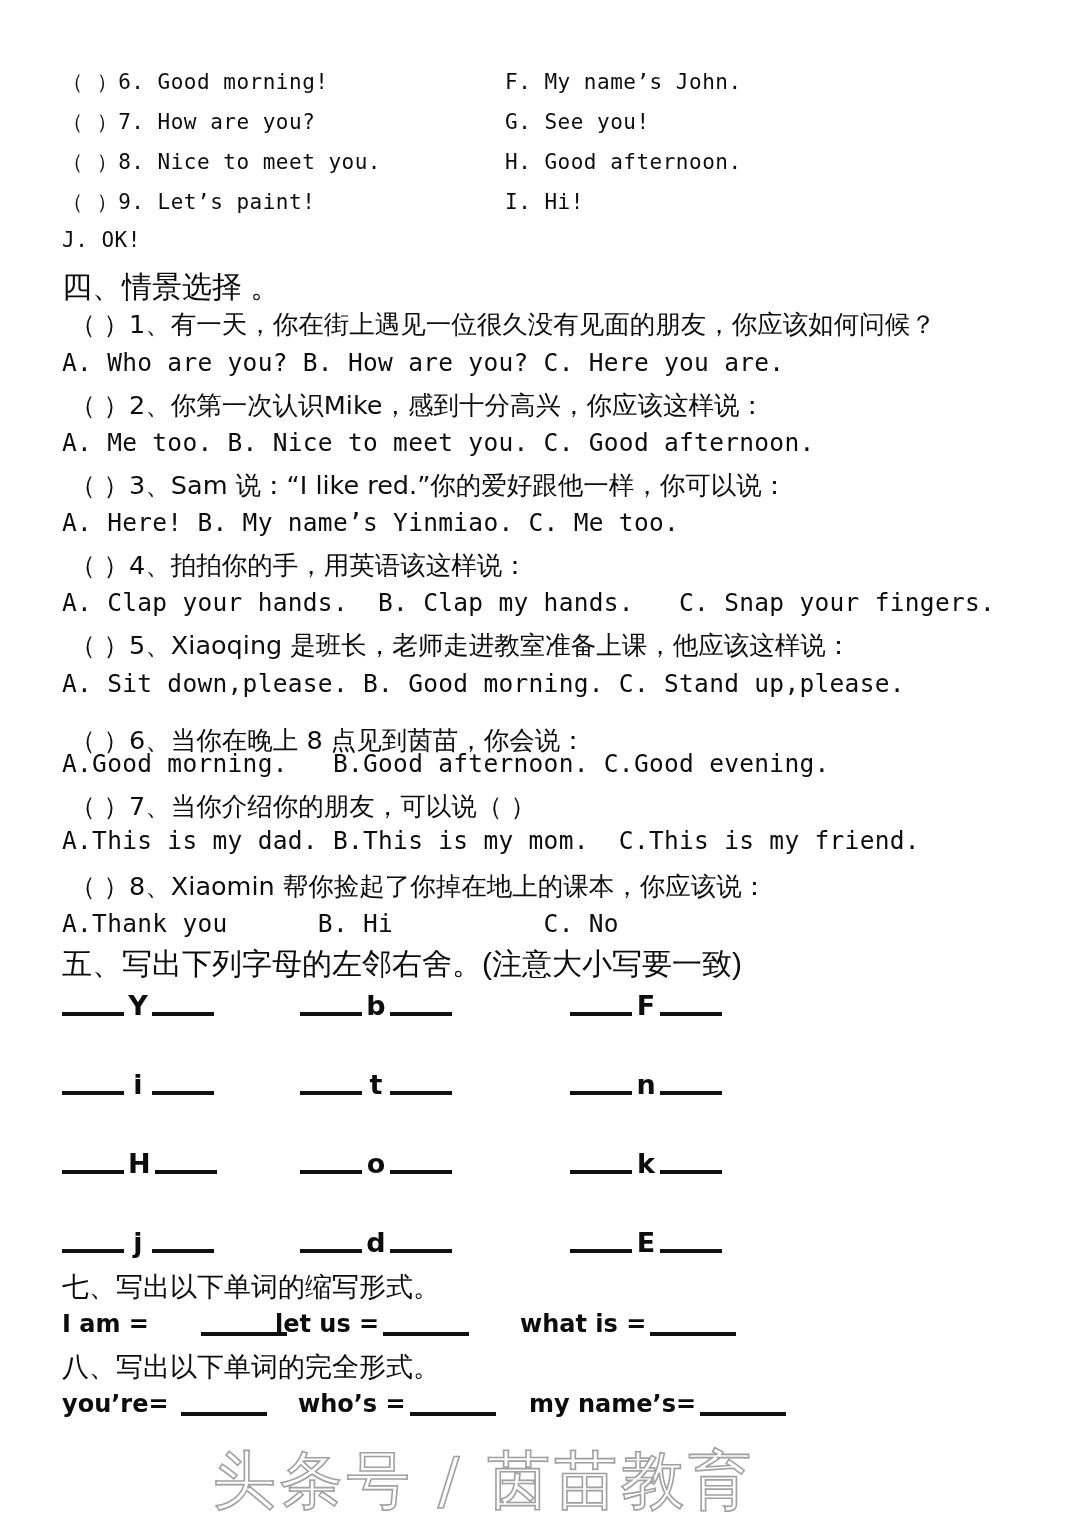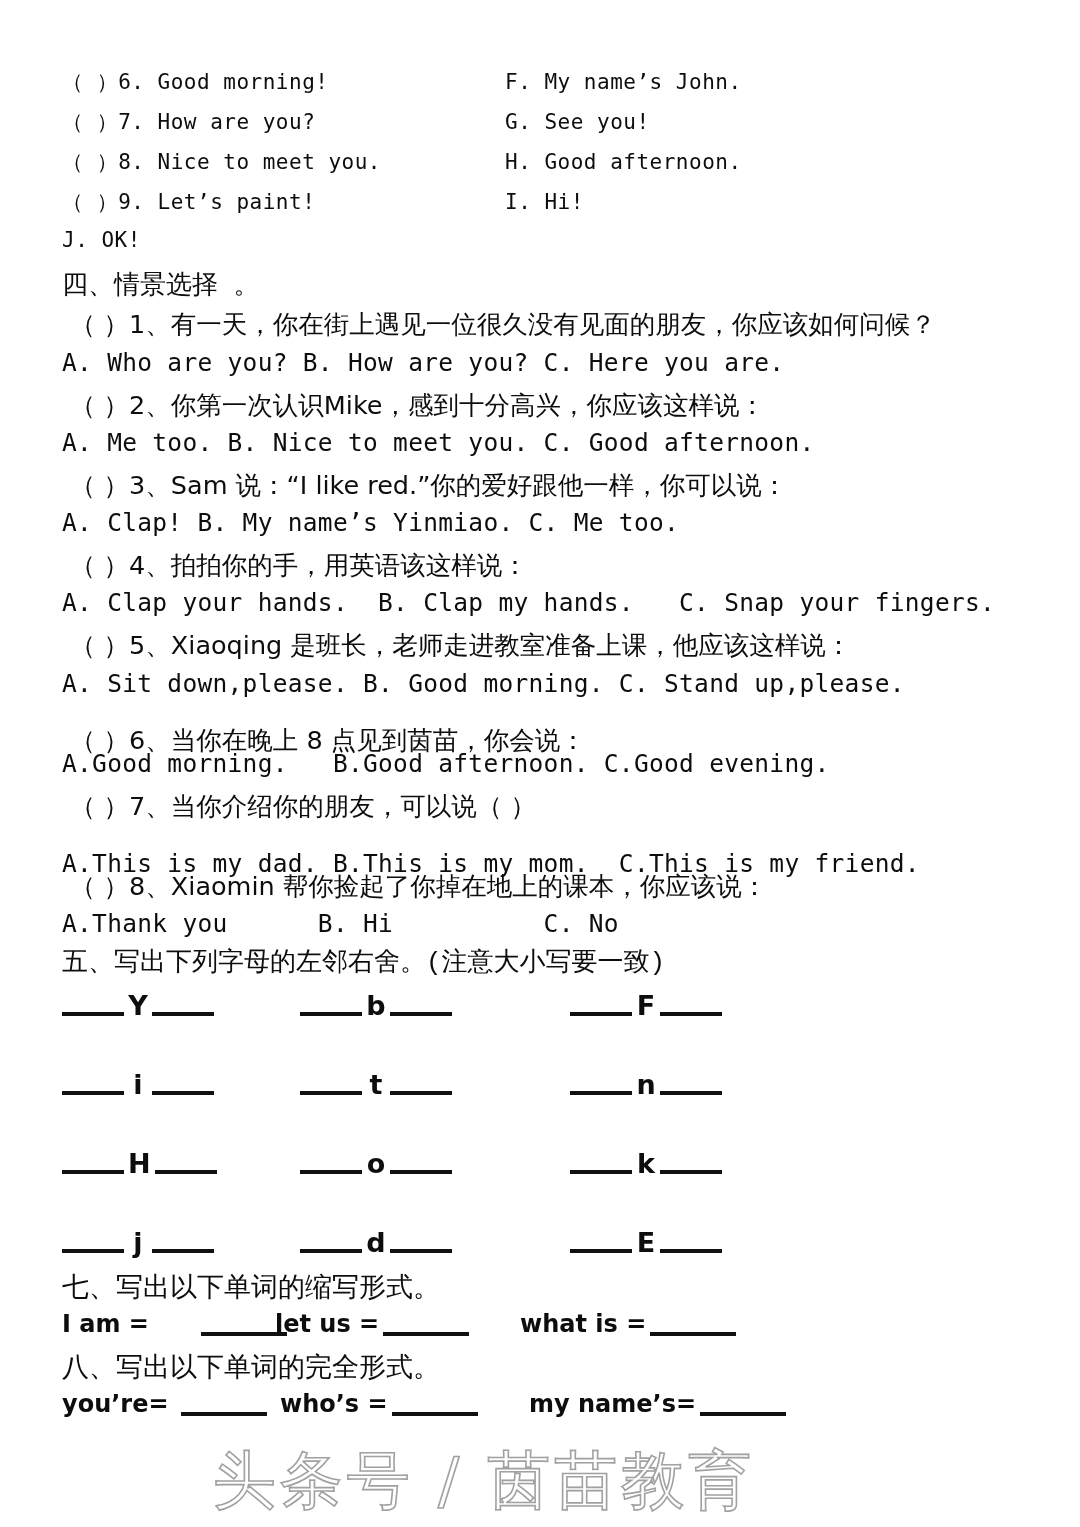--- a/index.html
+++ b/index.html
@@ -43,22 +43,22 @@
   }
   .match-right {
     flex: 1 1 auto;
   }
 
   
   .heading {
     position: absolute;
     left: 62px;
     white-space: pre;
-    font-family: Liberation Mono, monospace;
-    font-size: 26px;
+    font-family: Liberation Sans, sans-serif;
+    font-size: 30px;
     color: #0d0d0d;
   }
   .heading-serif {
     font-family: "Liberation Serif", "DejaVu Serif", serif;
     font-weight: normal;
   }
 
   
   .qline {
     position: absolute;
@@ -189,33 +189,33 @@
 
   <div class="heading" style="top:267px;">四、情景选择 。</div>
 
   <div class="qline q-prompt" style="top:307px;">（ ）1、有一天，你在街上遇见一位很久没有见面的朋友，你应该如何问候？</div>
   <div class="qline q-options" style="top:348px;">A. Who are you? B. How are you? C. Here you are.</div>
 
   <div class="qline q-prompt" style="top:388px;">（ ）2、你第一次认识Mike，感到十分高兴，你应该这样说：</div>
   <div class="qline q-options" style="top:428px;">A. Me too. B. Nice to meet you. C. Good afternoon.</div>
 
   <div class="qline q-prompt" style="top:468px;">（ ）3、Sam 说：“I like red.”你的爱好跟他一样，你可以说：</div>
-  <div class="qline q-options" style="top:508px;">A. Clap! B. My name’s Yinmiao. C. Me too.</div>
+  <div class="qline q-options" style="top:508px;">A. Here! B. My name’s Yinmiao. C. Me too.</div>
 
   <div class="qline q-prompt" style="top:548px;">（ ）4、拍拍你的手，用英语该这样说：</div>
   <div class="qline q-options" style="top:588px;">A. Clap your hands.  B. Clap my hands.   C. Snap your fingers.</div>
 
   <div class="qline q-prompt" style="top:628px;">（ ）5、Xiaoqing 是班长，老师走进教室准备上课，他应该这样说：</div>
   <div class="qline q-options" style="top:669px;">A. Sit down,please. B. Good morning. C. Stand up,please.</div>
 
   <div class="qline q-prompt" style="top:723px;">（ ）6、当你在晚上 8 点见到茵苗，你会说：</div>
   <div class="qline q-options" style="top:749px;">A.Good morning.   B.Good afternoon. C.Good evening.</div>
 
   <div class="qline q-prompt" style="top:789px;">（ ）7、当你介绍你的朋友，可以说（ ）</div>
-  <div class="qline q-options" style="top:849px;">A.This is my dad. B.This is my mom.  C.This is my friend.</div>
+  <div class="qline q-options" style="top:826px;">A.This is my dad. B.This is my mom.  C.This is my friend.</div>
 
   <div class="qline q-prompt" style="top:869px;">（ ）8、Xiaomin 帮你捡起了你掉在地上的课本，你应该说：</div>
   <div class="qline q-options" style="top:909px;">A.Thank you      B. Hi          C. No</div>
 
   <div class="heading" style="top:944px;">五、写出下列字母的左邻右舍。(注意大小写要一致)</div>
 
   <div class="letters-grid">
 
     <div class="letter-row">
       <div class="letter-cell col0">
@@ -308,21 +308,21 @@
     </div>
   </div>
 
   <div class="heading heading-serif" style="top:1349px; font-size:27px;">八、写出以下单词的完全形式。</div>
 
   <div class="fill-row" style="top:1390px;">
     <div class="fill-item" style="left:0px;">
       <span>you’re= </span>
       <span class="blank"></span>
     </div>
-    <div class="fill-item" style="left:218px;">
+    <div class="fill-item" style="left:236px;">
       <span>who’s =</span>
       <span class="blank"></span>
     </div>
     <div class="fill-item" style="left:467px;">
       <span>my name’s=</span>
       <span class="blank"></span>
     </div>
   </div>
 
   <div class="watermark">头条号 / 茵苗教育</div>

